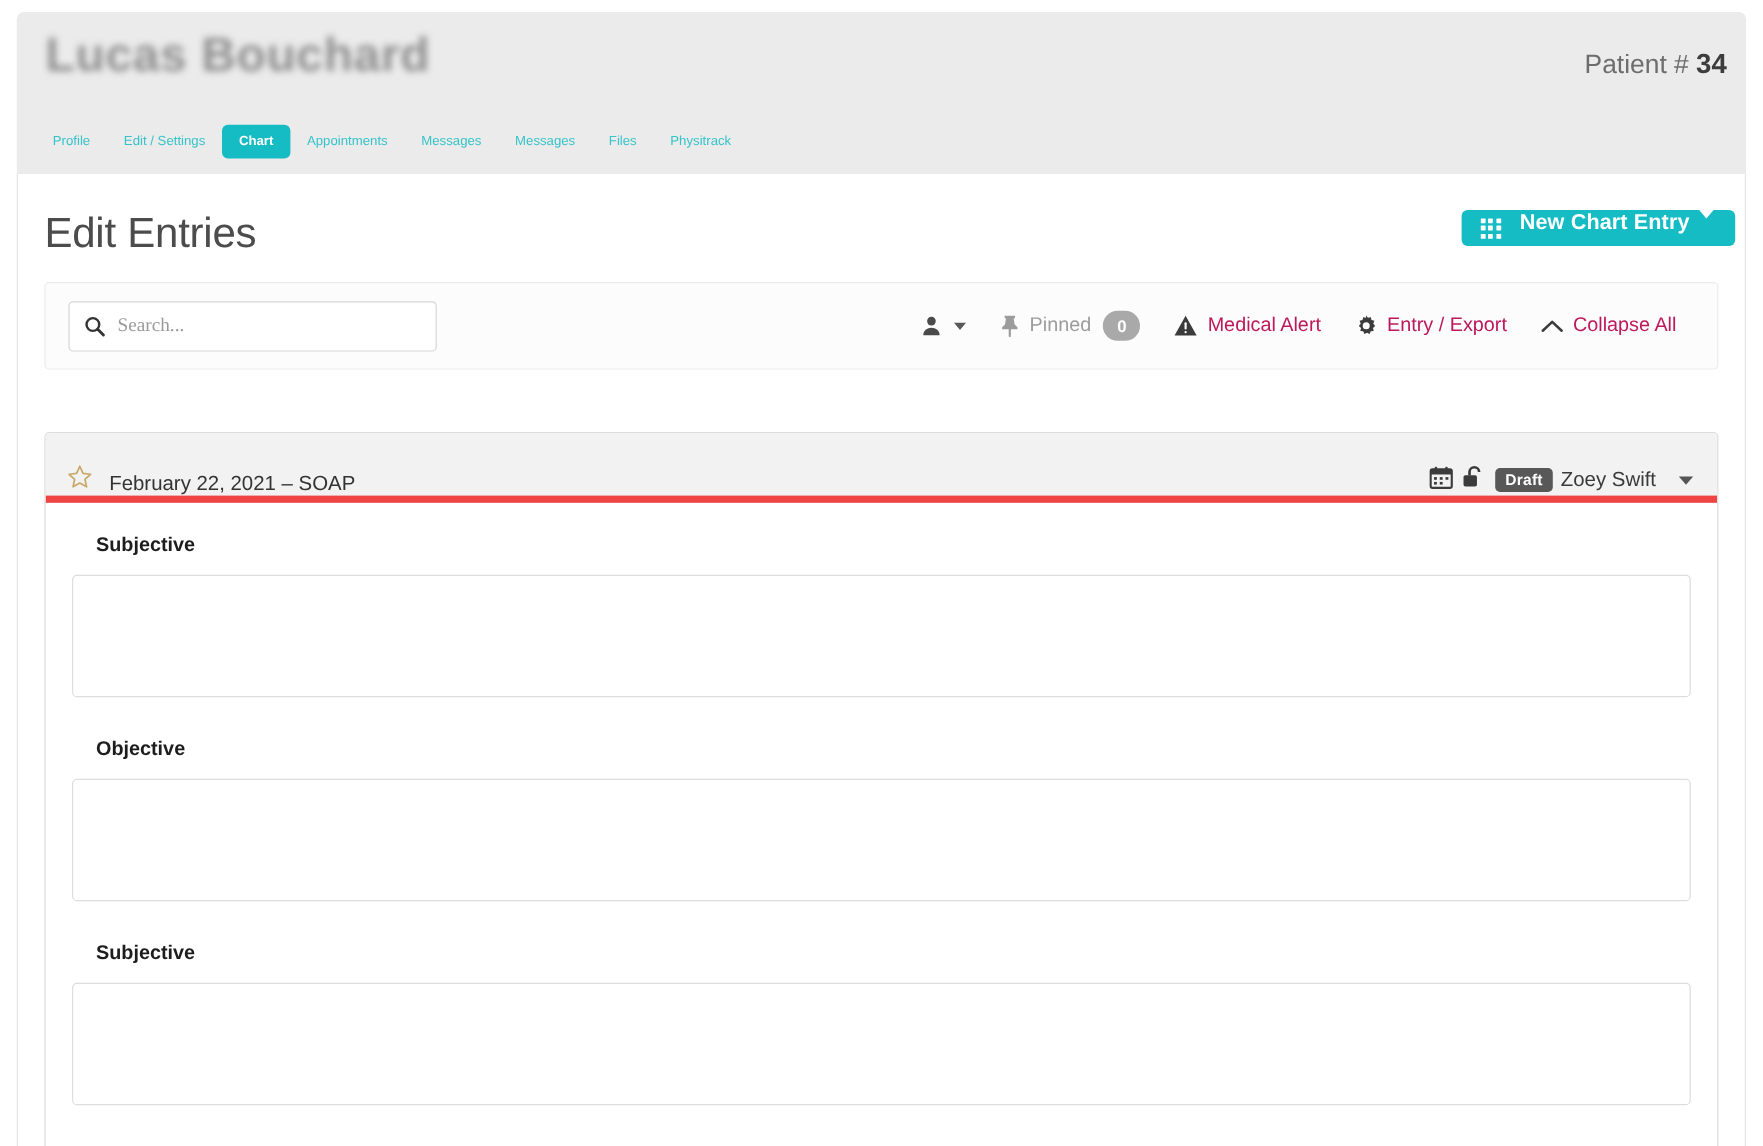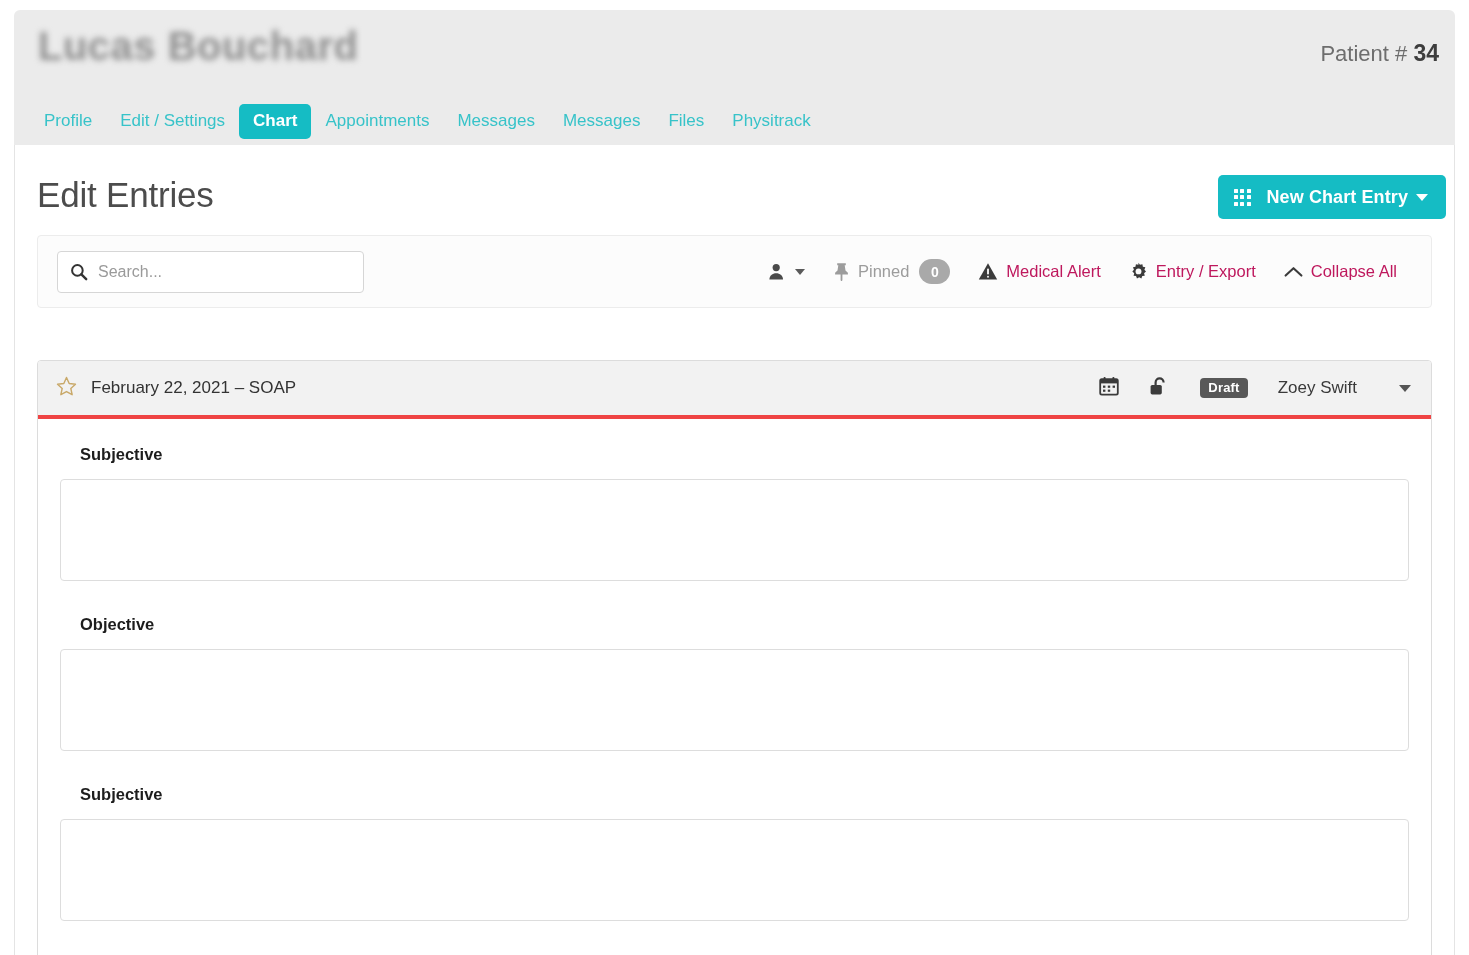--- a/index.html
+++ b/index.html
@@ -61,21 +61,21 @@
   
   .tabs {
     position: absolute;
     left: 16px;
     top: 94px;
     display: flex;
     align-items: center;
     gap: 0px;
   }
   .tab {
-    font-size: 17px;
+    font-size: 11px;
     color: #37c3c9;
     padding: 8px 14px;
     border-radius: 5px;
     white-space: nowrap;
     cursor: pointer;
     line-height: 1.1;
   }
   .tab.active {
     background: #15bcc4;
     color: #ffffff;
@@ -103,25 +103,25 @@
     font-weight: 400;
     color: #4c4c4c;
     letter-spacing: -0.2px;
   }
 
   
   .new-entry-btn {
     position: absolute;
     right: 8px;
     top: 30px;
-    height: 44px;
+    height: 30px;
     background: #15bcc4;
     border-radius: 5px;
     display: flex;
-    align-items: center;
+    align-items: flex-start;
     cursor: pointer;
     user-select: none;
   }
   .new-entry-icon {
     display: flex;
     align-items: center;
     justify-content: center;
     width: 48px;
     height: 100%;
   }
@@ -176,21 +176,21 @@
     margin-left: 12px;
     margin-right: 10px;
     width: 18px;
     height: 18px;
     flex: none;
   }
   .search-input {
     border: none;
     outline: none;
     flex: 1;
-    font-family: Liberation Sans, sans-serif;
+    font-family: Liberation Serif, serif;
     font-size: 16px;
     color: #555;
     background: transparent;
     padding-right: 10px;
   }
   .search-input::placeholder { color: #9a9a9a; }
 
   .toolbar-actions {
     margin-left: auto;
     display: flex;
@@ -243,36 +243,36 @@
     border-radius: 4px;
     background: #ffffff;
     height: 600px;
     overflow: hidden;
   }
 
   .entry-header {
     position: relative;
     height: 58px;
     background: #f2f2f2;
-    border-bottom: 4px solid #ef4444;
-    display: flex;
-    align-items: center;
+    border-bottom: 6px solid #ef4444;
+    display: flex;
+    align-items: flex-end;
     padding: 0 14px 0 18px;
   }
   .star-icon { flex: none; margin-right: 14px; }
   .entry-title {
     font-size: 17px;
     color: #333333;
     white-space: nowrap;
   }
   .entry-header-right {
     margin-left: auto;
     display: flex;
     align-items: center;
-    gap: 30px;
+    gap: 7px;
   }
   .entry-header-right .ic { cursor: pointer; display: block; flex: none; }
   .draft-badge {
     background: #585858;
     color: #ffffff;
     font-size: 13px;
     font-weight: 700;
     padding: 3px 8px 4px;
     border-radius: 4px;
     line-height: 1;

